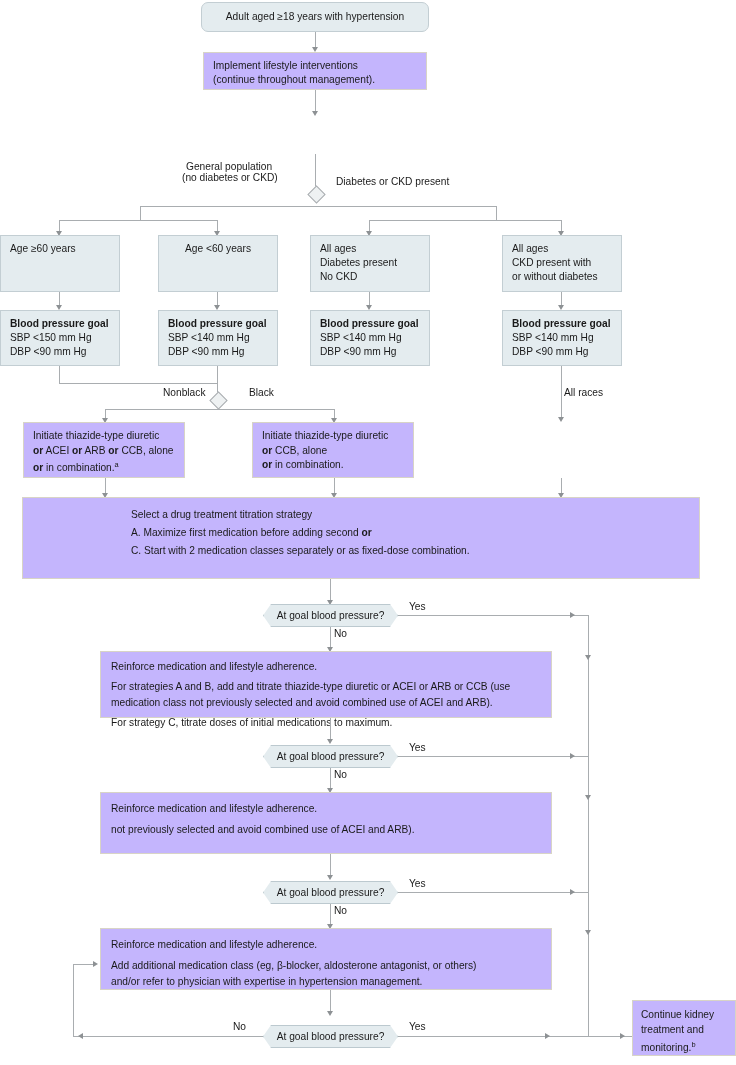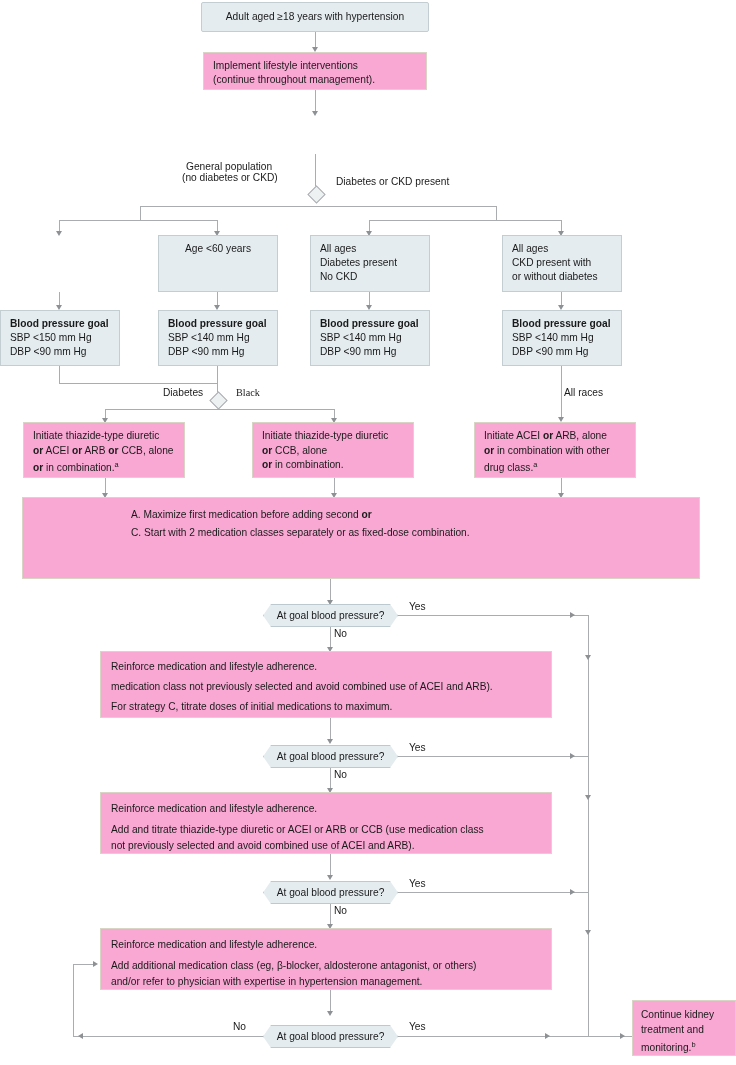--- a/index.html
+++ b/index.html
@@ -2,22 +2,22 @@
 <html><head>
 <meta charset="utf-8">
 <style>
   html,body{margin:0;padding:0;background:#ffffff;}
   body{font-family:"Liberation Sans","DejaVu Sans",sans-serif;}
   #canvas{position:relative;width:736px;height:1065px;background:#ffffff;overflow:hidden;}
 
   .box{position:absolute;box-sizing:border-box;border:1px solid #c8cdd0;
        font-size:10.2px;line-height:14.2px;color:#1a1a1a;}
   .blue{background:#e4ecef;border-color:#c3ced3;}
-  .beige{background:#f9a8d4;border-color:#d8d4c6;}
-  .round{border-radius:2px;}
+  .beige{background:#c4b5fd;border-color:#d8d4c6;}
+  .round{border-radius:7px;}
   .pad{padding:6px 9px;}
   .ctr{text-align:center;}
   .b{font-weight:bold;}
 
   .hex{position:absolute;box-sizing:border-box;background:#e4ecef;
        border:1px solid #bcc9cf;font-size:10.2px;color:#1a1a1a;
        display:flex;align-items:center;justify-content:center;
        clip-path:polygon(8px 0,calc(100% - 8px) 0,100% 50%,calc(100% - 8px) 100%,8px 100%,0 50%);
        border-radius:3px;}
 
@@ -75,20 +75,23 @@
 
   <div class="ln lnv" style="left:59px;top:220px;height:13px;"></div>
   <div class="ln lnv" style="left:217px;top:220px;height:13px;"></div>
   <div class="ln lnv" style="left:369px;top:220px;height:13px;"></div>
   <div class="ln lnv" style="left:561px;top:220px;height:13px;"></div>
   <div class="ar ard" style="left:55.5px;top:231px;"></div>
   <div class="ar ard" style="left:213.5px;top:231px;"></div>
   <div class="ar ard" style="left:365.5px;top:231px;"></div>
   <div class="ar ard" style="left:557.5px;top:231px;"></div>
 
+  <div class="box blue pad" style="left:0px;top:235px;width:120px;height:57px;">
+    <div>Age ≥60 years</div>
+  </div>
   <div class="box blue pad" style="left:158px;top:235px;width:120px;height:57px;text-align:center;">
     <div>Age &lt;60 years</div>
   </div>
   <div class="box blue pad" style="left:310px;top:235px;width:120px;height:57px;">
     <div>All ages</div>
     <div>Diabetes present</div>
     <div>No CKD</div>
   </div>
   <div class="box blue pad" style="left:502px;top:235px;width:120px;height:57px;">
     <div>All ages</div>
@@ -125,22 +128,22 @@
     <div>SBP &lt;140 mm Hg</div>
     <div>DBP &lt;90 mm Hg</div>
   </div>
 
   <div class="ln lnv" style="left:59px;top:366px;height:17px;"></div>
   <div class="ln lnv" style="left:217px;top:366px;height:17px;"></div>
   <div class="ln lnh" style="left:59px;top:383px;width:159px;"></div>
   <div class="ln lnv" style="left:217px;top:383px;height:14px;"></div>
 
   <div class="dia" style="left:212px;top:394px;"></div>
-  <div class="lbl" style="left:163px;top:387px;">Diabetes</div>
-  <div class="lbl" style="left:236px;top:387px;font-family:Liberation Serif, serif;">Black</div>
+  <div class="lbl" style="left:163px;top:387px;">Nonblack</div>
+  <div class="lbl" style="left:249px;top:387px;">Black</div>
 
   <div class="ln lnh" style="left:105px;top:409px;width:113px;"></div>
   <div class="ln lnh" style="left:217px;top:409px;width:117px;"></div>
   <div class="ln lnv" style="left:105px;top:409px;height:11px;"></div>
   <div class="ln lnv" style="left:334px;top:409px;height:11px;"></div>
   <div class="ar ard" style="left:101.5px;top:418px;"></div>
   <div class="ar ard" style="left:330.5px;top:418px;"></div>
 
   <div class="lbl" style="left:564px;top:387px;">All races</div>
   <div class="ln lnv" style="left:561px;top:366px;height:53px;"></div>
@@ -151,75 +154,71 @@
     <div><b>or</b> <span>ACEI</span> <b>or</b> <span>ARB</span> <b>or</b> <span>CCB, alone</span></div>
     <div><b>or</b> <span>in combination.</span><sup>a</sup></div>
   </div>
 
   <div class="box beige pad ln2" style="left:252px;top:422px;width:162px;height:56px;">
     <div>Initiate thiazide-type diuretic</div>
     <div><b>or</b> <span>CCB, alone</span></div>
     <div><b>or</b> <span>in combination.</span></div>
   </div>
 
-  <div class="box beige pad ln2" style="left:474px;top:422px;width:162px;height:56px;">
-    <div><span>Initiate ACEI</span> <b>or</b> <span>ARB, alone</span></div>
-    <div><b>or</b> <span>in combination with other</span></div>
-    <div><span>drug class.</span><sup>a</sup></div>
-  </div>
 
   <div class="ln lnv" style="left:105px;top:478px;height:17px;"></div>
   <div class="ln lnv" style="left:334px;top:478px;height:17px;"></div>
   <div class="ln lnv" style="left:561px;top:478px;height:17px;"></div>
   <div class="ar ard" style="left:101.5px;top:493px;"></div>
   <div class="ar ard" style="left:330.5px;top:493px;"></div>
   <div class="ar ard" style="left:557.5px;top:493px;"></div>
 
   <div class="box beige" style="left:22px;top:497px;width:678px;height:82px;padding:8px 0 0 108px;line-height:18px;">
+    <div>Select a drug treatment titration strategy</div>
     <div><span>A. Maximize first medication before adding second </span><b>or</b></div>
     <div>C. Start with 2 medication classes separately or as fixed-dose combination.</div>
   </div>
 
   <div class="ln lnv" style="left:330px;top:579px;height:23px;"></div>
   <div class="ar ard" style="left:326.5px;top:600px;"></div>
 
   <div class="hex" style="left:263px;top:604px;width:135px;height:23px;">
     <span>At goal blood pressure?</span>
   </div>
   <div class="lbl" style="left:409px;top:601px;">Yes</div>
   <div class="ln lnh" style="left:398px;top:615px;width:190px;"></div>
   <div class="ar arr" style="left:570px;top:611.5px;"></div>
 
   <div class="lbl" style="left:334px;top:628px;">No</div>
   <div class="ln lnv" style="left:330px;top:627px;height:22px;"></div>
   <div class="ar ard" style="left:326.5px;top:647px;"></div>
 
   <div class="box beige pad" style="left:100px;top:651px;width:452px;height:67px;line-height:16px;padding:7px 10px;">
     <div style="margin-bottom:4px;">Reinforce medication and lifestyle adherence.</div>
+    <div>For strategies A and B, add and titrate thiazide-type diuretic or ACEI or ARB or CCB (use</div>
     <div style="margin-bottom:4px;">medication class not previously selected and avoid combined use of ACEI and ARB).</div>
     <div>For strategy C, titrate doses of initial medications to maximum.</div>
   </div>
 
   <div class="ln lnv" style="left:330px;top:718px;height:23px;"></div>
   <div class="ar ard" style="left:326.5px;top:739px;"></div>
 
   <div class="hex" style="left:263px;top:745px;width:135px;height:23px;">
     <span>At goal blood pressure?</span>
   </div>
   <div class="lbl" style="left:409px;top:742px;">Yes</div>
   <div class="ln lnh" style="left:398px;top:756px;width:190px;"></div>
   <div class="ar arr" style="left:570px;top:752.5px;"></div>
 
   <div class="lbl" style="left:334px;top:769px;">No</div>
   <div class="ln lnv" style="left:330px;top:768px;height:22px;"></div>
   <div class="ar ard" style="left:326.5px;top:788px;"></div>
 
   <div class="box beige pad" style="left:100px;top:792px;width:452px;height:62px;line-height:16px;padding:8px 10px;">
     <div style="margin-bottom:5px;">Reinforce medication and lifestyle adherence.</div>
-    <div>Add and titrate thiazide-type diuretic or ACEI or ARB or CCB (use medication class</div>
     <div>not previously selected and avoid combined use of ACEI and ARB).</div>
   </div>
 
   <div class="ln lnv" style="left:330px;top:854px;height:23px;"></div>
   <div class="ar ard" style="left:326.5px;top:875px;"></div>
 
   <div class="hex" style="left:263px;top:881px;width:135px;height:23px;">
     <span>At goal blood pressure?</span>
   </div>
   <div class="lbl" style="left:409px;top:878px;">Yes</div>

